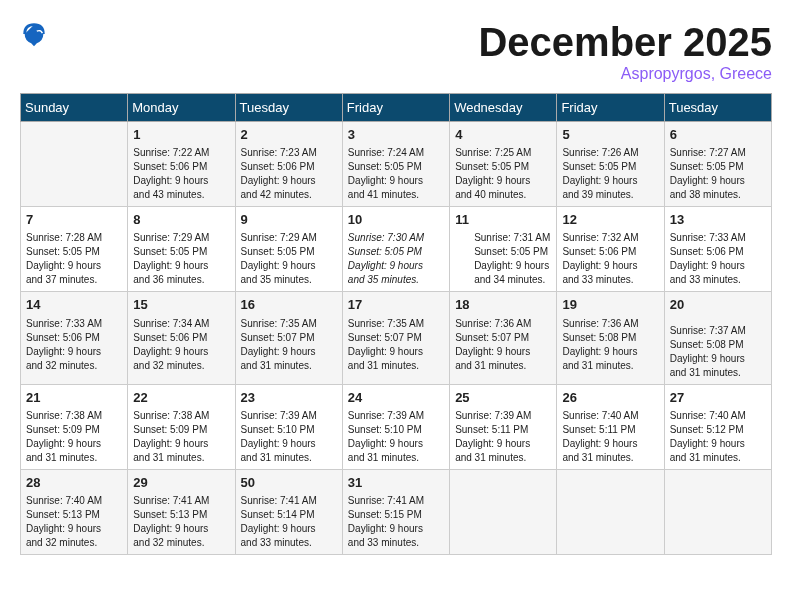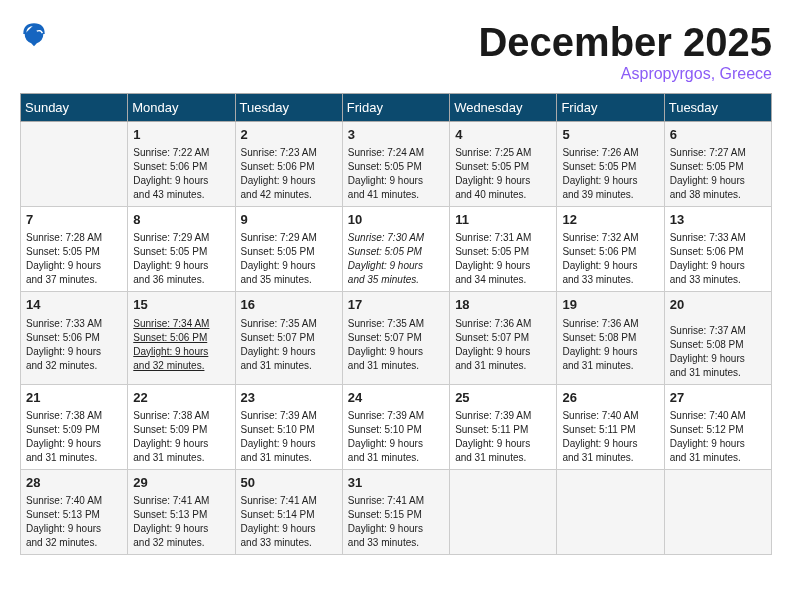--- a/index.html
+++ b/index.html
@@ -188,21 +188,21 @@
         </td>
         <td>
           <span class="day-number">10</span>
           <div class="day-info" style="white-space: pre-line; font-style: italic;">Sunrise: 7:30 AM
 Sunset: 5:05 PM
 Daylight: 9 hours
 and 35 minutes.</div>
         </td>
         <td>
           <span class="day-number">11</span>
-          <div class="day-info" style="white-space: pre-line;">Sunrise: 7:31 AM
+          <div class="day-info" style="white-space: pre-line; margin-left: 19px;">Sunrise: 7:31 AM
 Sunset: 5:05 PM
 Daylight: 9 hours
 and 34 minutes.</div>
         </td>
         <td>
           <span class="day-number">12</span>
           <div class="day-info" style="white-space: pre-line;">Sunrise: 7:32 AM
 Sunset: 5:06 PM
 Daylight: 9 hours
 and 33 minutes.</div>
@@ -218,21 +218,21 @@
       <tr>
         <td>
           <span class="day-number">14</span>
           <div class="day-info" style="white-space: pre-line;">Sunrise: 7:33 AM
 Sunset: 5:06 PM
 Daylight: 9 hours
 and 32 minutes.</div>
         </td>
         <td>
           <span class="day-number">15</span>
-          <div class="day-info" style="white-space: pre-line; text-decoration: underline;">Sunrise: 7:34 AM
+          <div class="day-info" style="white-space: pre-line;">Sunrise: 7:34 AM
 Sunset: 5:06 PM
 Daylight: 9 hours
 and 32 minutes.</div>
         </td>
         <td>
           <span class="day-number">16</span>
           <div class="day-info" style="white-space: pre-line;">Sunrise: 7:35 AM
 Sunset: 5:07 PM
 Daylight: 9 hours
 and 31 minutes.</div>

